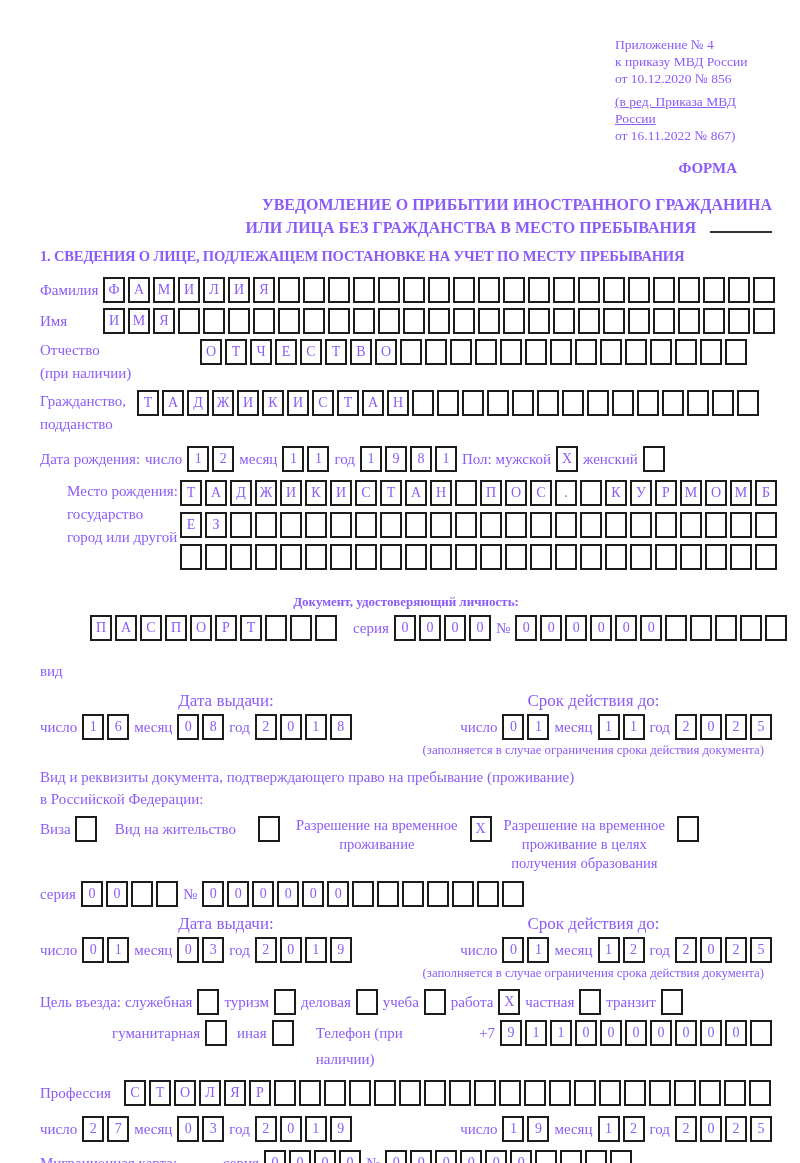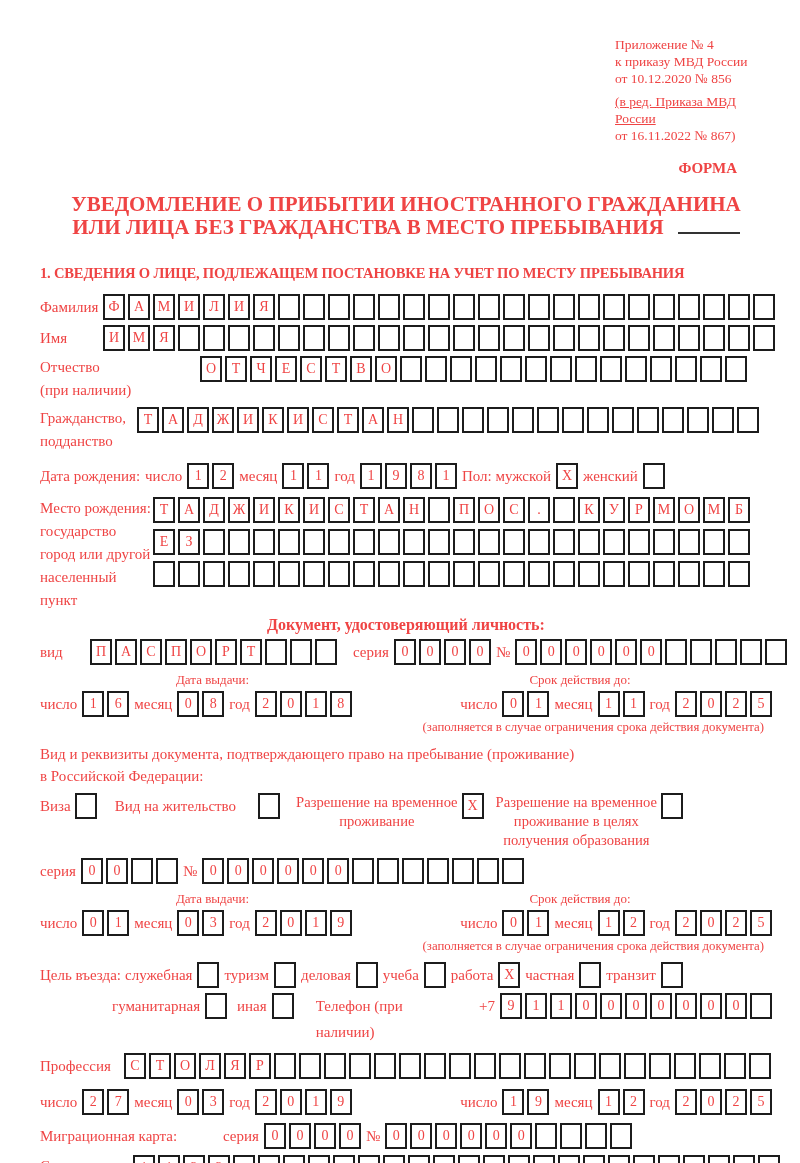--- a/index.html
+++ b/index.html
@@ -1,54 +1,54 @@
 <!DOCTYPE html>
 <html><head>
 <meta charset="utf-8">
 <style>
   * { margin:0; padding:0; box-sizing:border-box; }
   html,body { background:#fff; }
   .page {
-    width:800px; height:1163px; background:#fff; color:#ef4444;
+    width:800px; height:1163px; background:#fff; color:#8b5cf6;
     font-family:"Liberation Serif", serif; font-size:15px;
     padding:36px 28px 0 40px; overflow:hidden; position:relative;
   }
   .appendix { margin-left:575px; font-size:13.5px; line-height:17px; }
   .appendix .gap-top { margin-top:6px;text-decoration:underline; }
   .forma { text-align:right; padding-right:35px; font-weight:bold; font-size:15px; margin-top:16px; }
-  .title { text-align:center; font-weight:bold; font-size:21px; line-height:23px; margin-top:16px; }
+  .title { text-align:right; font-weight:bold; font-size:16px; line-height:23px; margin-top:16px; }
   .t-underline { display:inline-block; width:62px; border-bottom:2px solid #333; margin-left:14px; vertical-align:baseline; }
-  .s1head { font-weight:bold; font-size:14.6px; margin-top:26px; letter-spacing:-0.2px; }
+  .s1head { font-weight:bold; font-size:14.6px; margin-top:9px; letter-spacing:-0.2px; }
 
   .row { display:flex; align-items:flex-start; margin-top:5px; }
   .cells { display:flex; gap:3px; flex-wrap:nowrap; }
   .cell {
     width:22px; height:26px; border:2px solid #1c1c1c; flex:0 0 auto;
     display:flex; align-items:center; justify-content:center;
     font-size:14px; font-family:"Liberation Serif", serif; background:#fff;
   }
   .lbl { display:inline-block; line-height:26px; }
   .lblcol div { line-height:23px; }
   .w63  { width:63px;  flex:0 0 63px; }
   .w160 { width:160px; flex:0 0 160px; }
   .w97  { width:97px;  flex:0 0 97px; }
-  .w113 { width:113px; flex:0 0 113px; }
+  .w113 { width:113px; flex:0 0 113px;margin-left:27px; }
   .w73  { width:73px;  flex:0 0 73px; }
   .w93  { width:93px;  flex:0 0 93px; }
   .colcells > .cells { margin-top:6px; }
   .colcells > .cells:first-child { margin-top:0; }
   .dlbl { line-height:26px; margin:0 5px; }
   .dlbl-first { line-height:26px; margin-right:5px; }
-  .dhead { display:flex; margin-top:7px; font-size:13px; }
+  .dhead { display:flex; margin-top:7px; font-size:17px;justify-content:center; }
   .dhead .dh-left  { width:345px; text-align:center; }
   .dhead .dh-right { width:330px; text-align:center; margin-left:30px; }
   .note { font-size:12.8px; text-align:right; padding-right:8px; margin-top:3px; }
-  .cb-multi { text-align:center; line-height:19px; margin:0 4px; }
+  .cb-multi { text-align:center; line-height:19px; margin:0 12px; }
   .cb-multi div { font-size:14.6px; }
-  .doc-head { text-align:center; font-weight:bold; font-size:16px; margin-top:4px; }
+  .doc-head { text-align:center; font-weight:bold; font-size:13px; margin-top:24px; }
   .mt8 { margin-top:8px; } .mt10 { margin-top:10px; } .mt12 { margin-top:12px; }
   .spacer { flex:1 1 auto; }
   .plain { line-height:26px; }
 </style>
 </head>
 <body>
 
 <div class="page">
 
   <div class="appendix">
@@ -226,21 +226,20 @@
     <span class="cells">
         <span class="cell"></span>
       </span>
   </div>
 
   <div class="row mt8">
     <div class="lblcol w113">
       <div>Место рождения:</div>
       <div>государство</div>
       <div>город или другой</div>
-      <div>населенный пункт</div>
     </div>
     <div class="colcells">
       <span class="cells">
           <span class="cell">Т</span>
           <span class="cell">А</span>
           <span class="cell">Д</span>
           <span class="cell">Ж</span>
           <span class="cell">И</span>
           <span class="cell">К</span>
           <span class="cell">И</span>
@@ -313,21 +312,21 @@
           <span class="cell"></span>
           <span class="cell"></span>
           <span class="cell"></span>
         </span>
     </div>
   </div>
 
   <div class="doc-head">Документ, удостоверяющий личность:</div>
 
   <div class="row">
-    <span class="lbl" style="width:50px;flex:0 0 50px;">вид</span>
+    <span class="lbl" style="width:50px;flex:0 0 50px;margin-top:43px;">вид</span>
     <span class="cells">
         <span class="cell">П</span>
         <span class="cell">А</span>
         <span class="cell">С</span>
         <span class="cell">П</span>
         <span class="cell">О</span>
         <span class="cell">Р</span>
         <span class="cell">Т</span>
         <span class="cell"></span>
         <span class="cell"></span>

